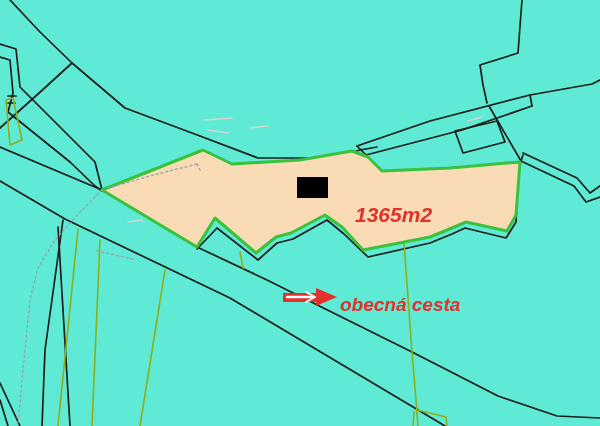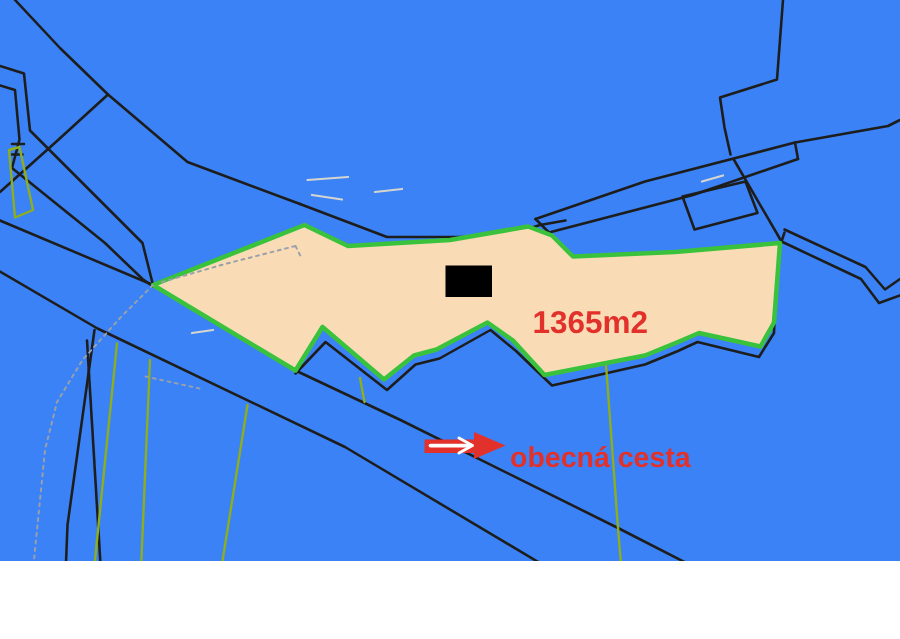--- a/index.html
+++ b/index.html
@@ -1,21 +1,22 @@
 <!DOCTYPE html>
 <html><head>
 <meta charset="utf-8">
 <style>
   html,body{margin:0;padding:0;background:#ffffff;}
   .stage{
     position:relative;
-    width:600px;height:374px;
-    background:#3b82f6;
+    width:600px;height:426px;
+    background:#5eead4;
     overflow:hidden;
     font-family:"Liberation Sans", sans-serif;
+    font-style:italic;
   }
   .stage svg{display:block;width:600px;height:426px;}
   text{font-family:"Liberation Sans", sans-serif;font-weight:700;}
 </style>
 </head>
 <body>
 
 <div class="stage">
   <svg id="map" viewBox="0 0 600 426" xmlns="http://www.w3.org/2000/svg">
     <g id="layer-faint">

